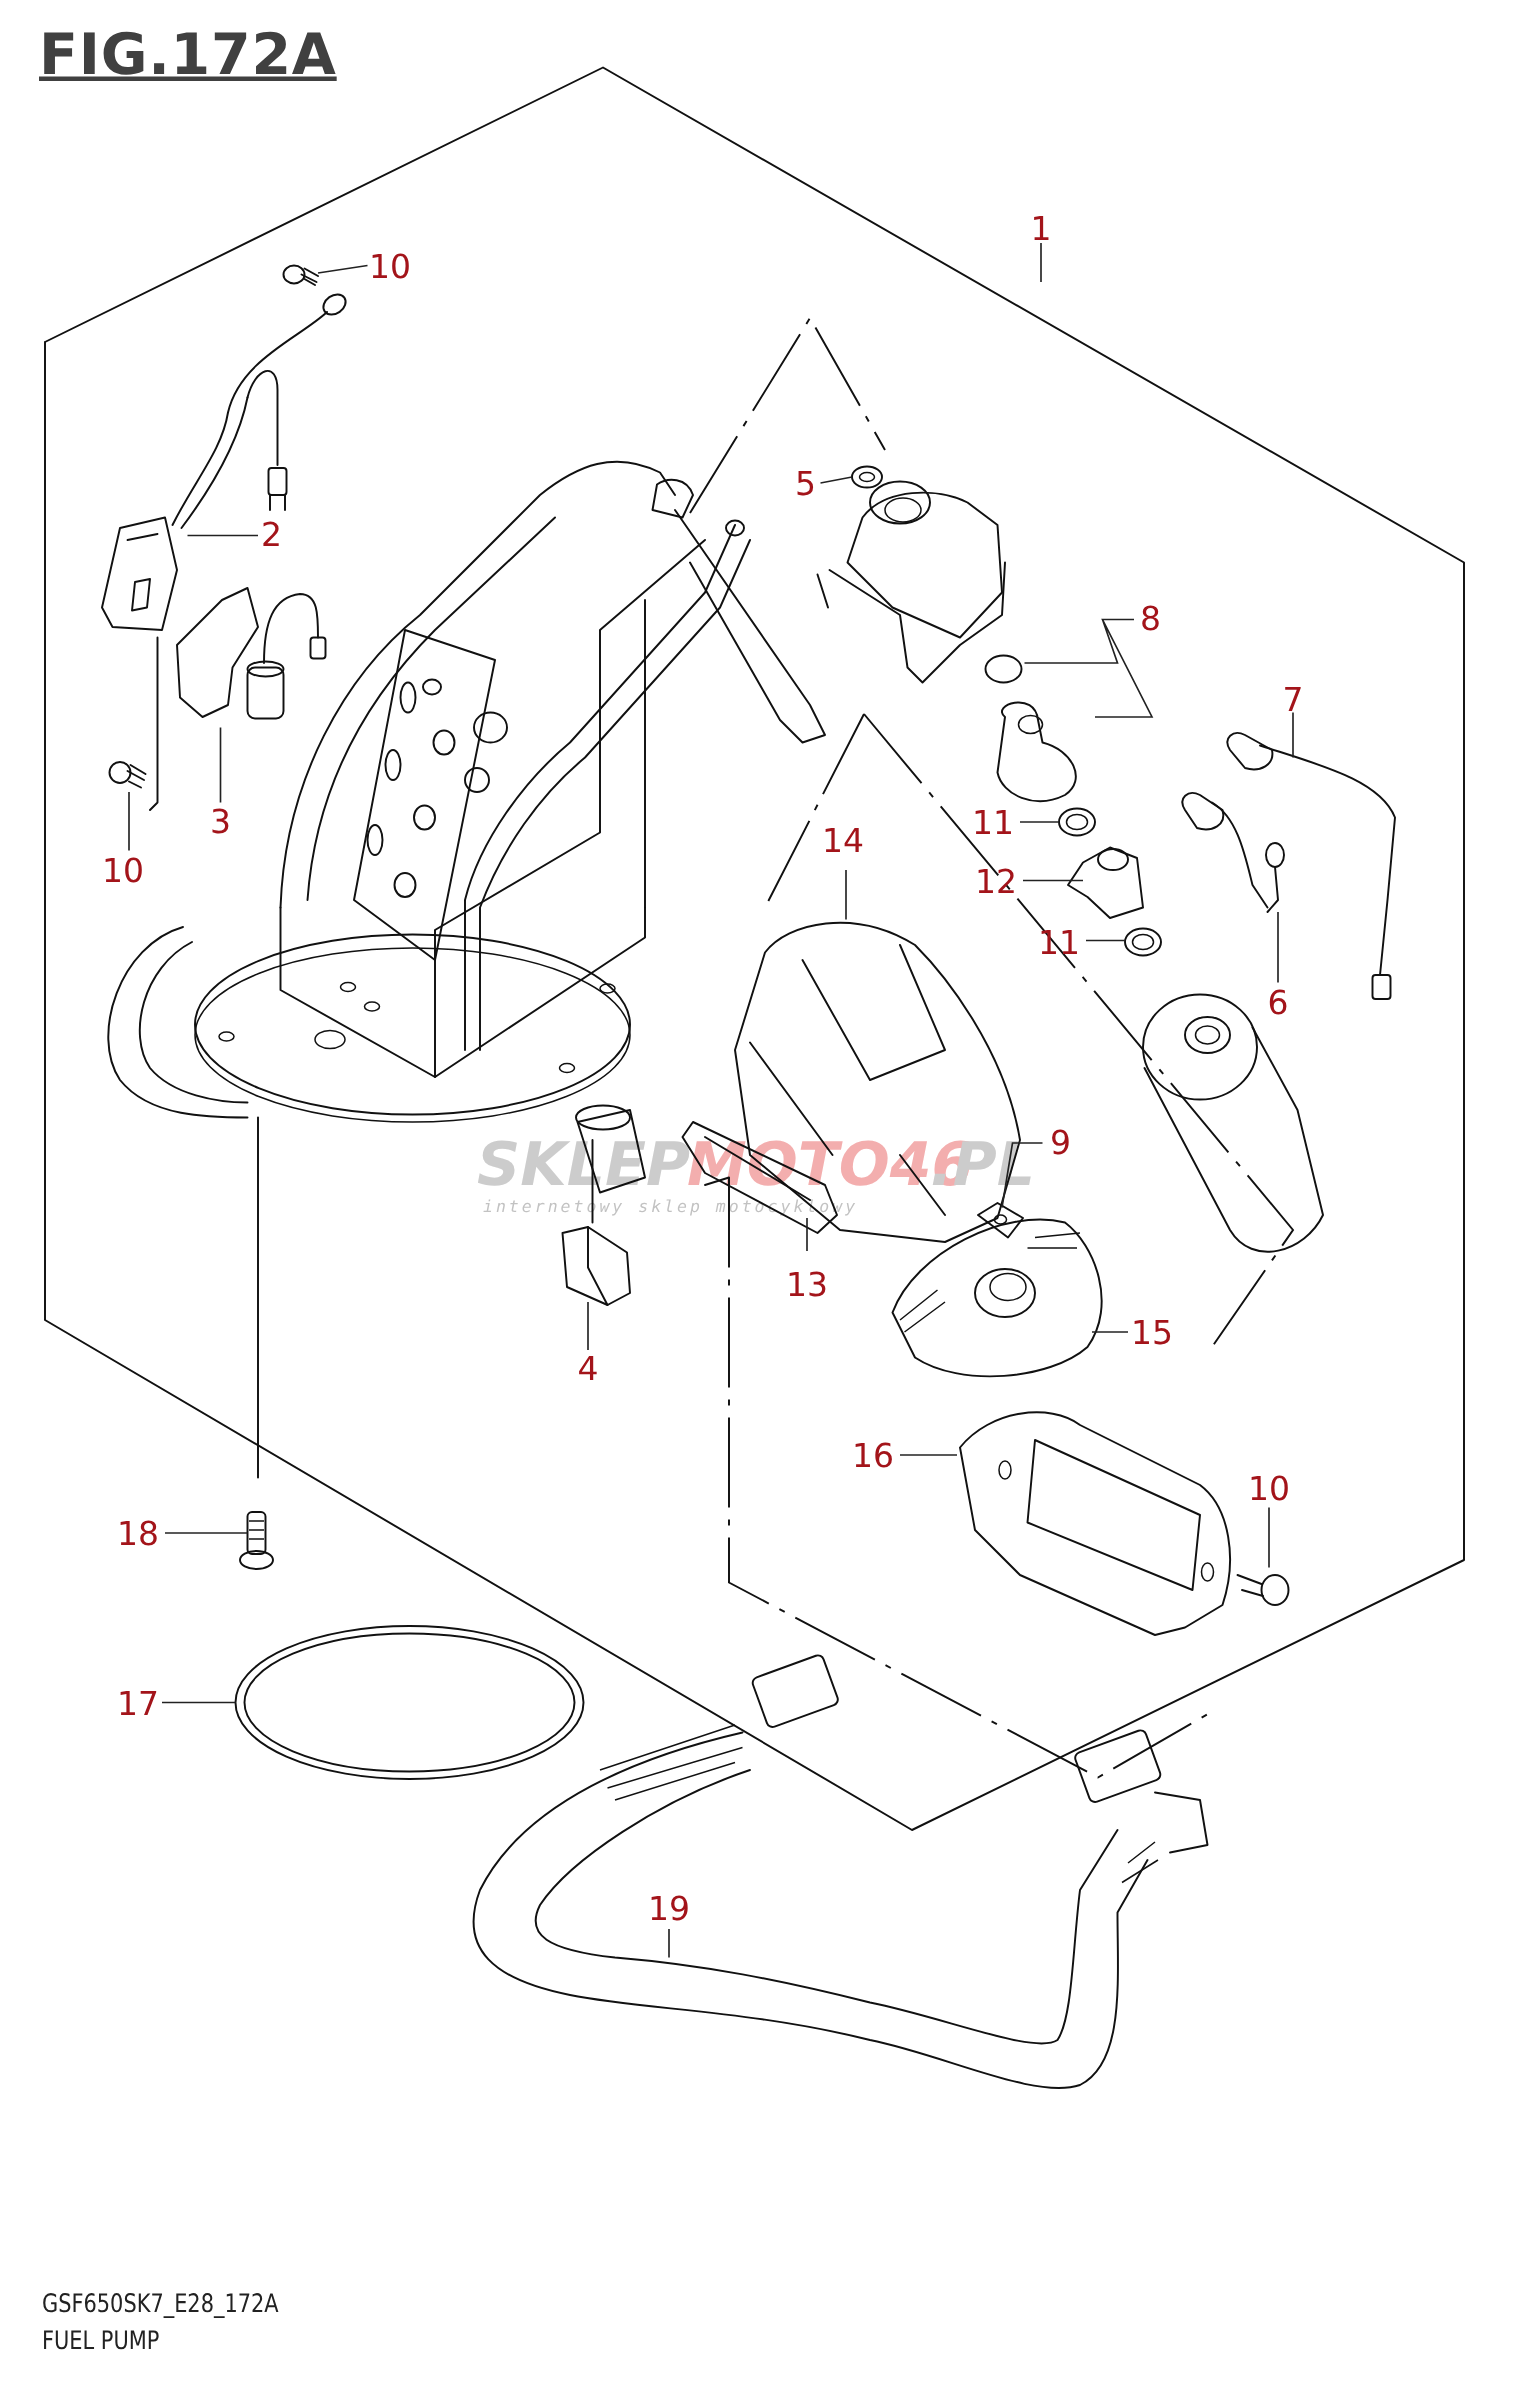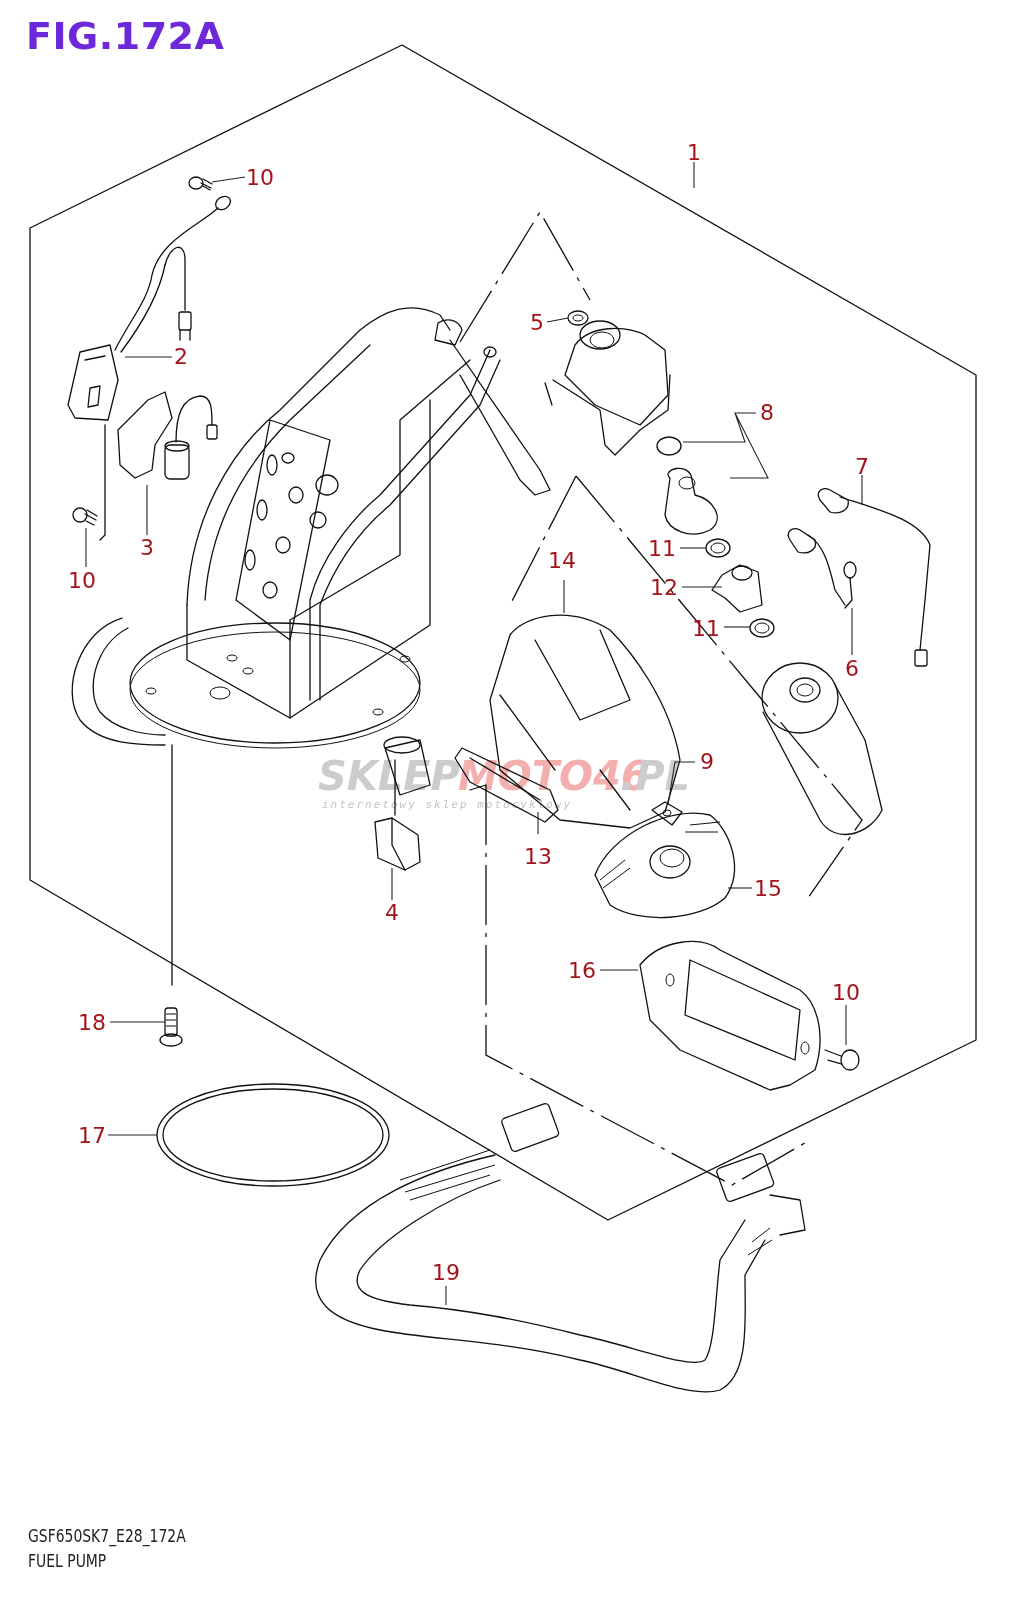--- a/index.html
+++ b/index.html
@@ -1,19 +1,19 @@
 <!DOCTYPE html>
 <html><head>
 <meta charset="utf-8">
 <style>
   html, body { margin: 0; padding: 0; background: #ffffff; }
   body { width: 1024px; height: 1600px; position: relative; overflow: hidden;
          font-family: "DejaVu Sans", sans-serif; }
   #fig-title { position: absolute; left: 26px; top: 14px; font-size: 38px; font-weight: bold;
-               color: #6d28d9; letter-spacing: 0.5px; font-family: "DejaVu Sans", sans-serif; }
+               color: #404040; letter-spacing: 0.5px; font-family: "DejaVu Sans", sans-serif; text-decoration: underline; }
   #footer-code { position: absolute; left: 28px; top: 1526px; font-size: 17px; color: #222;
                  font-family: "DejaVu Sans", sans-serif; transform: scaleX(0.82); transform-origin: left top; }
   #footer-name { position: absolute; left: 28px; top: 1551px; font-size: 17px; color: #222;
                  font-family: "DejaVu Sans", sans-serif; transform: scaleX(0.82); transform-origin: left top; }
   svg#diagram { position: absolute; left: 0; top: 0; }
   .ln { fill: none; stroke: #111; stroke-width: 1.3; stroke-linecap: round; stroke-linejoin: round; }
   .thin { fill: none; stroke: #111; stroke-width: 1.0; }
   .leader { stroke: #222; stroke-width: 1.1; fill: none; }
   .dash { fill: none; stroke: #111; stroke-width: 1.3; stroke-dasharray: 60 8 4 8; }
   .part-label { fill: #a3141a; font-size: 22px; font-family: "DejaVu Sans", sans-serif; }

